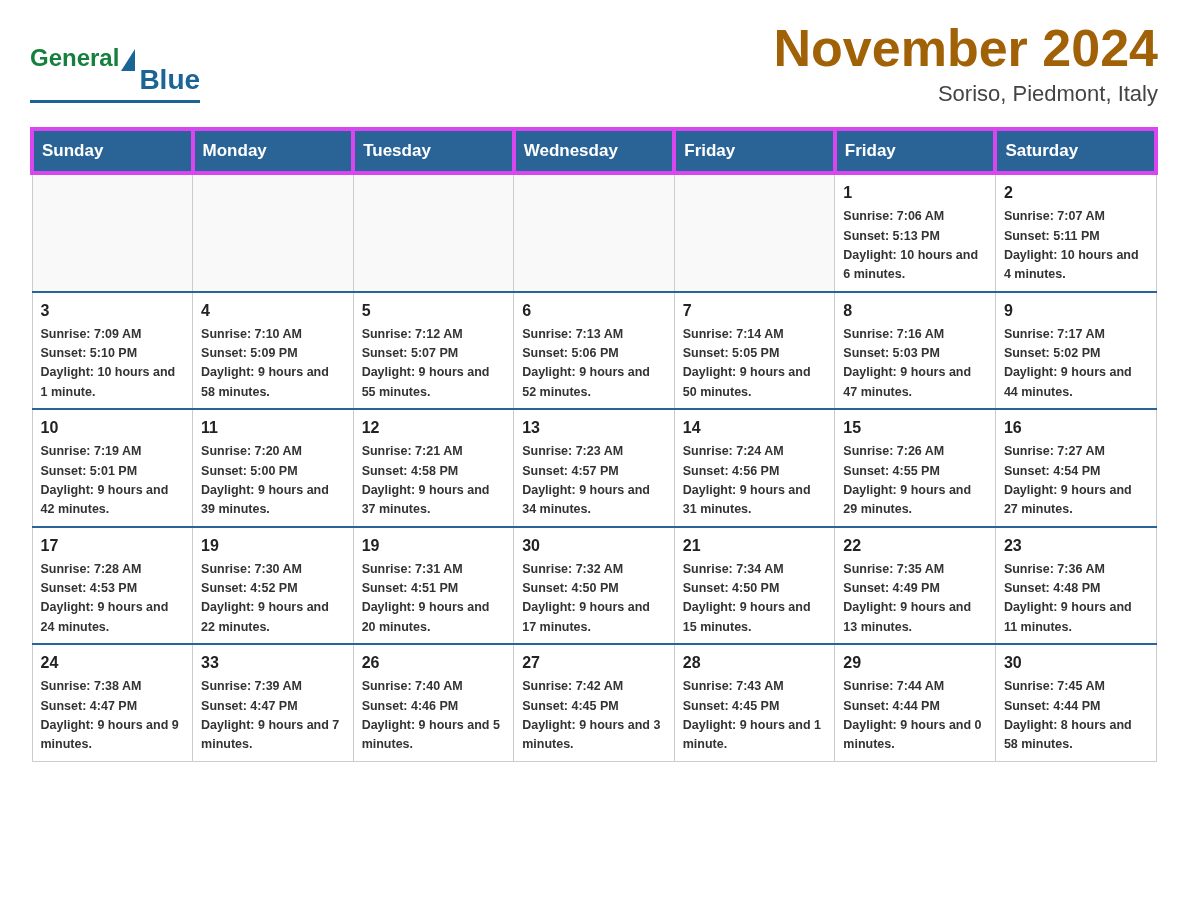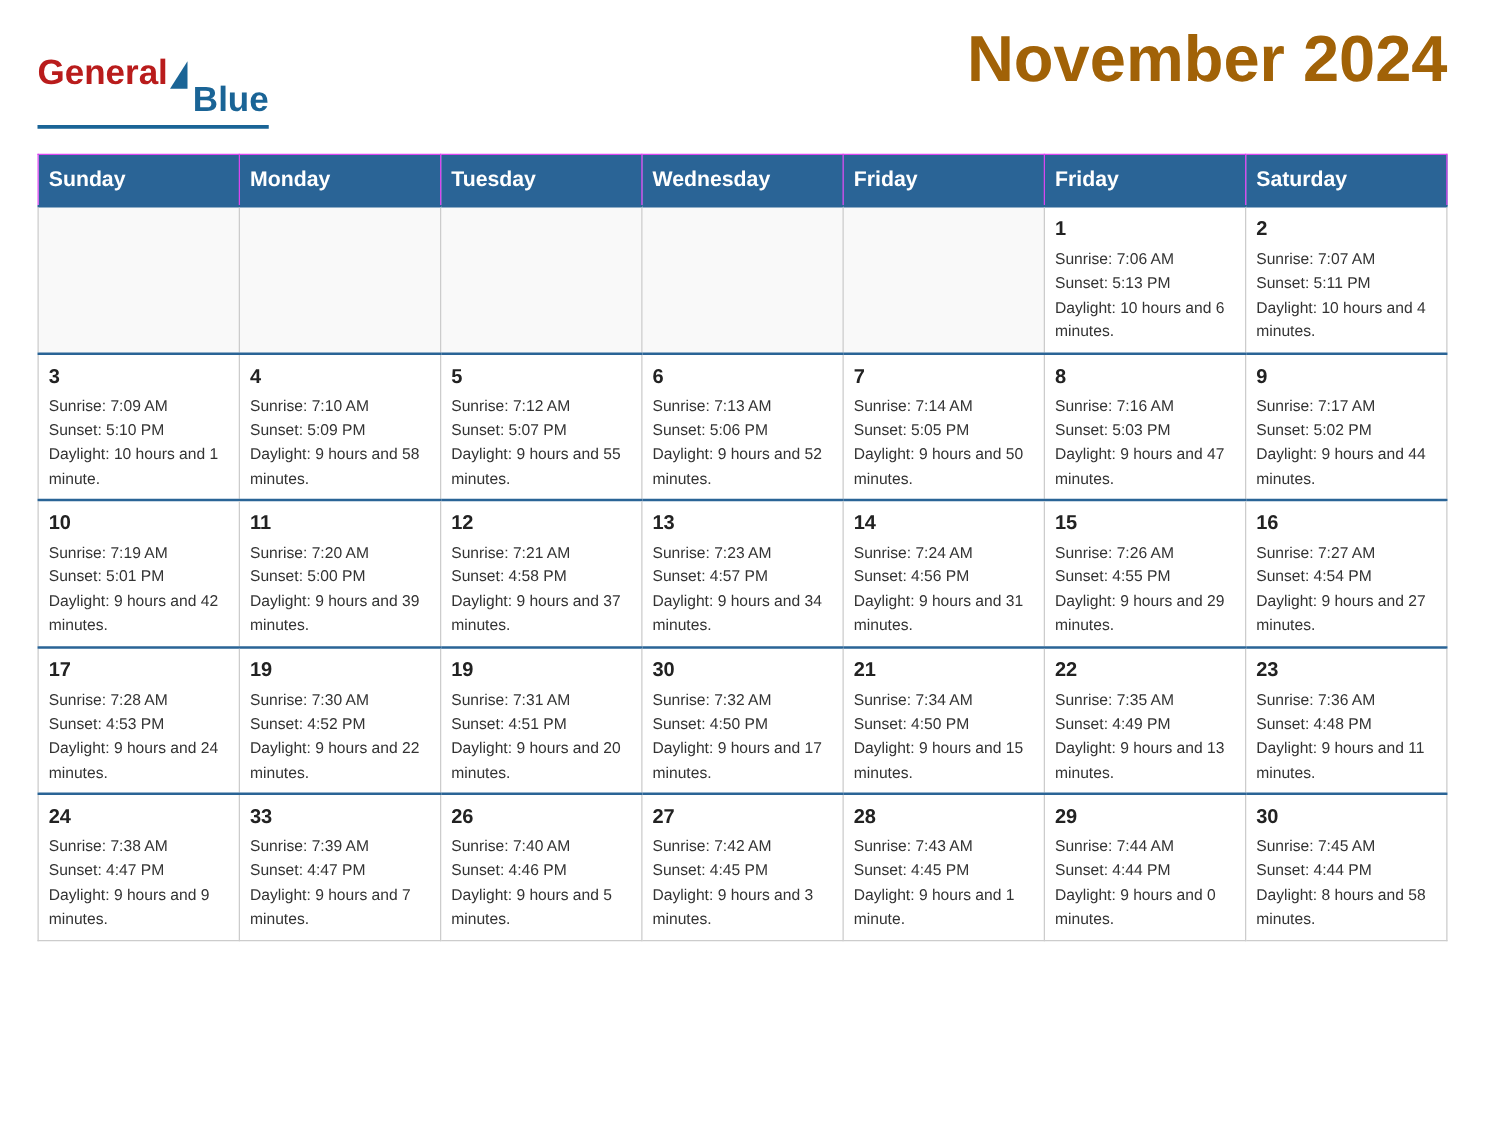--- a/index.html
+++ b/index.html
@@ -20,23 +20,23 @@
     .logo {
       display: flex;
       flex-direction: column;
       align-items: flex-start;
     }
     .logo-text {
       display: flex;
       align-items: center;
     }
     .logo-general {
-      font-size: 28px;
-      font-weight: bold;
-      color: #b91c1c;
+      font-size: 24px;
+      font-weight: bold;
+      color: #15803d;
     }
     .logo-triangle {
       width: 0;
       height: 0;
       border-left: 14px solid transparent;
       border-bottom: 22px solid #1a6496;
       display: inline-block;
       margin-left: 2px;
       margin-bottom: -4px;
     }
@@ -65,21 +65,21 @@
       width: 100%;
       border-collapse: collapse;
     }
     .calendar th {
       background-color: #2a6496;
       color: #fff;
       font-size: 17px;
       font-weight: bold;
       padding: 10px 8px;
       text-align: left;
-      border: 1px solid #d946ef;
+      border: 4px solid #d946ef;
     }
     .calendar td {
       vertical-align: top;
       border: 1px solid #ccc;
       padding: 6px 8px;
       width: 14.28%;
       min-height: 110px;
       height: 110px;
       font-size: 13px;
       color: #333;
@@ -92,40 +92,42 @@
       font-size: 16px;
       font-weight: bold;
       color: #222;
       display: block;
       margin-bottom: 2px;
     }
     .day-info {
       font-size: 12.5px;
       color: #333;
       line-height: 1.55;
+      font-weight: bold;
     }
     .empty-cell {
       background: #f9f9f9;
     }
   </style>
 </head>
 <body>
 
 <div class="header">
   <div class="logo">
     <div class="logo-text">
       <span class="logo-general">General</span>
       <span class="logo-triangle"></span>
       <span class="logo-blue">Blue</span>
     </div>
     <div style="height:6px;"></div>
     <div style="border-bottom: 3px solid #1a6496; width: 100%; margin-top:-2px;"></div>
   </div>
   <div class="title-block">
     <div class="month-title">November 2024</div>
+    <div class="location">Soriso, Piedmont, Italy</div>
   </div>
 </div>
 
 <table class="calendar">
   <thead>
     <tr>
     <th>Sunday</th>
         <th>Monday</th>
         <th>Tuesday</th>
         <th>Wednesday</th>

